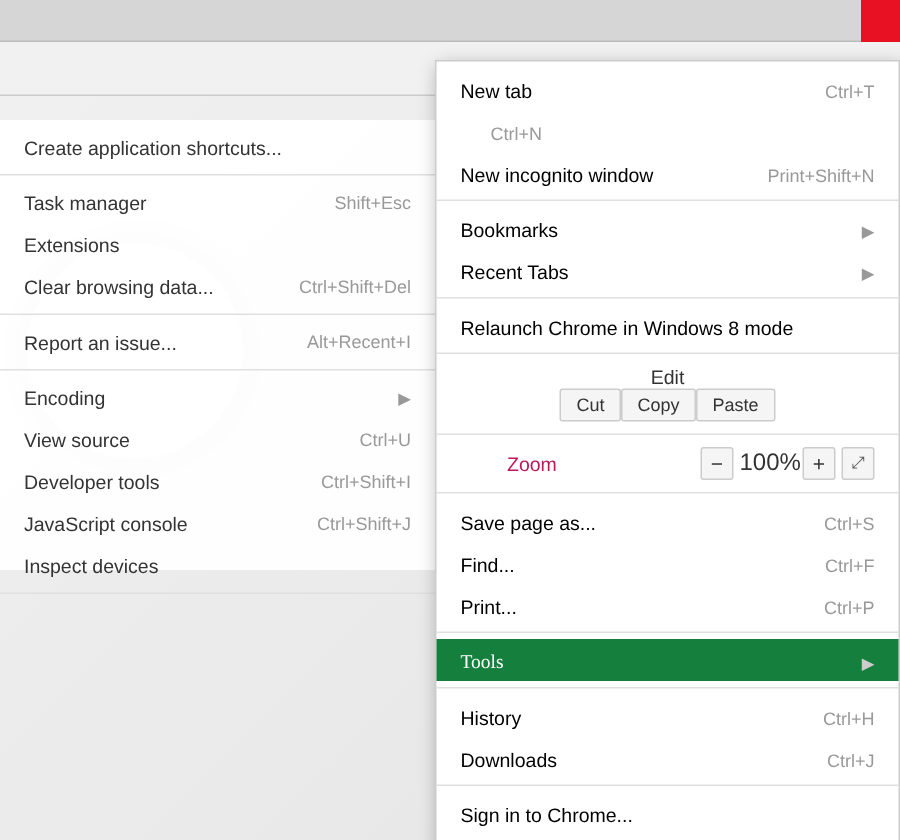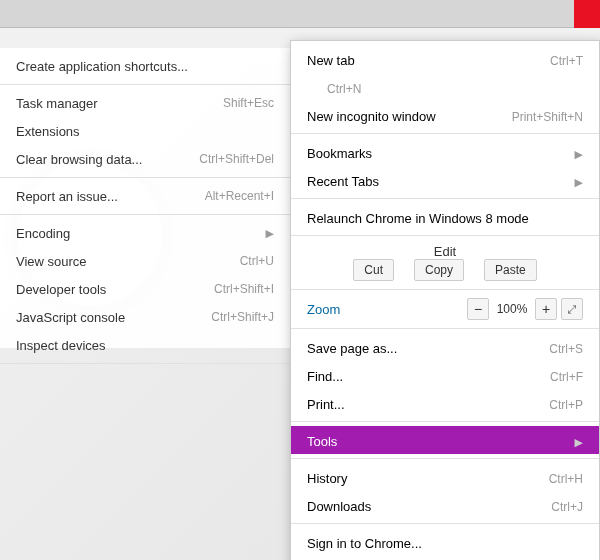--- a/index.html
+++ b/index.html
@@ -126,22 +126,23 @@
 
     .menu-item {
       display: flex;
       align-items: flex-end;
       padding: 5px 16px 5px 16px;
       cursor: pointer;
       white-space: nowrap;
       min-height: 28px;
     }
     .menu-item.highlighted {
-      background: #a21caf;
+      background: #15803d;
       color: #fff;
+      font-family: Liberation Serif, serif;
     }
 
     .menu-item-label {
       flex: 1;
       color: inherit;
     }
     .shortcut {
       color: #999;
       font-size: 12px;
       margin-left: 20px;
@@ -161,21 +162,21 @@
       min-height: 32px;
       flex-direction: column;
     }
     .edit-label {
       flex: 1;
       font-size: 13px;
       color: #333;
     }
     .edit-btn-group {
       display: flex;
-      gap: 20px;
+      gap: 0;
     }
     .edit-btn {
       padding: 3px 10px;
       border: 1px solid #ccc;
       background: #f5f5f5;
       border-radius: 2px;
       font-size: 12px;
       cursor: pointer;
       color: #333;
     }
@@ -183,42 +184,43 @@
     
     .zoom-row {
       display: flex;
       align-items: center;
       padding: 4px 16px;
       min-height: 30px;
     }
     .zoom-label {
       flex: 1;
       font-size: 13px;
-      color: #0369a1;
+      color: #be185d;
+      margin-left: 31px;
     }
     .zoom-controls {
       display: flex;
       align-items: center;
       gap: 4px;
     }
     .zoom-btn {
       width: 22px;
       height: 22px;
       border: 1px solid #ccc;
       background: #f5f5f5;
       border-radius: 2px;
       font-size: 14px;
       cursor: pointer;
       color: #333;
       display: flex;
       align-items: center;
       justify-content: center;
     }
     .zoom-value {
-      font-size: 12px;
+      font-size: 16px;
       color: #333;
       width: 38px;
       text-align: center;
     }
     .zoom-fullscreen {
       width: 22px;
       height: 22px;
       border: 1px solid #ccc;
       background: #f5f5f5;
       border-radius: 2px;
@@ -226,21 +228,21 @@
       display: flex;
       align-items: center;
       justify-content: center;
       font-size: 11px;
       color: #555;
     }
 
     
     .left-panel {
       position: absolute;
-      top: 48px;
+      top: 80px;
       left: 0;
       width: 290px;
       height: 300px;
       background: rgba(255,255,255,0.95);
       z-index: 50;
     }
     .left-menu-section {
       border-bottom: 1px solid #e0e0e0;
       padding: 4px 0;
     }

